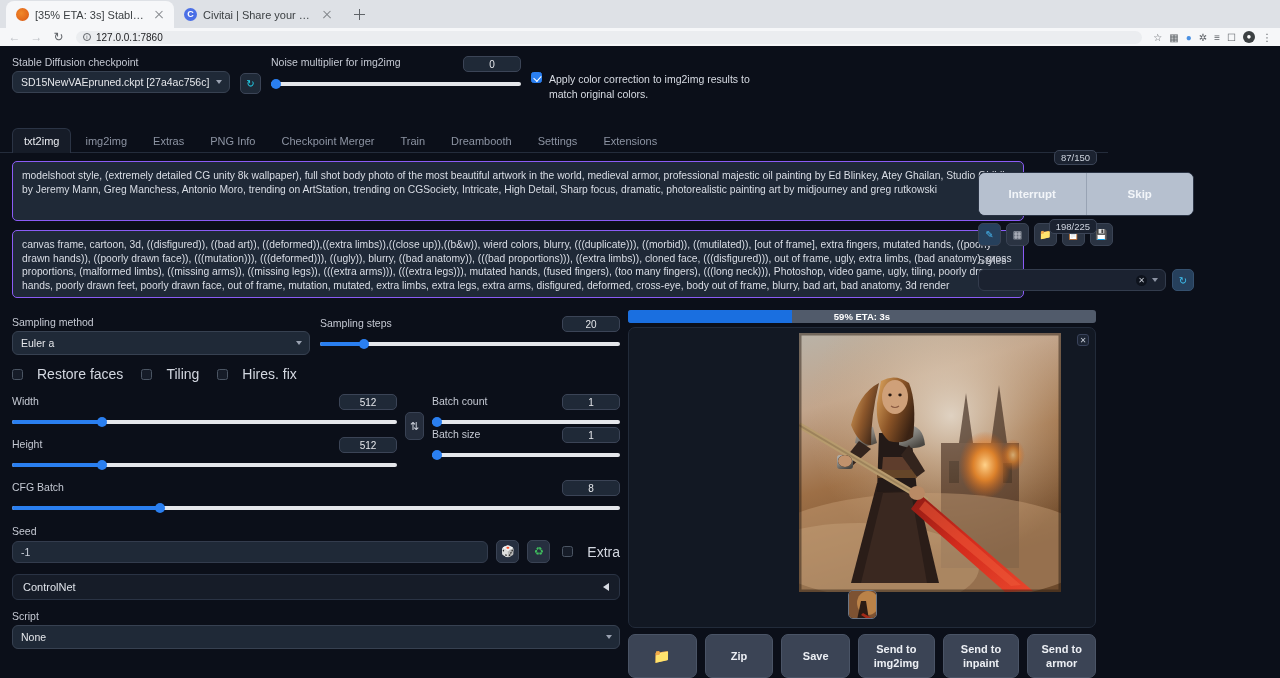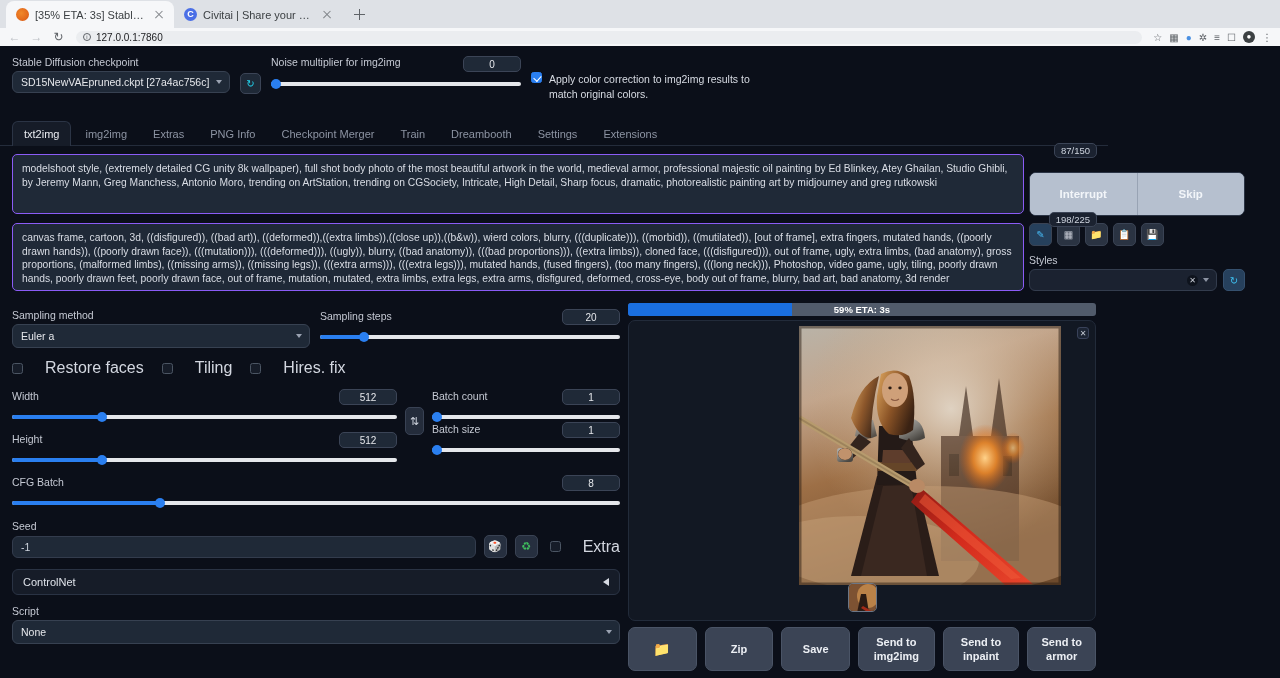--- a/index.html
+++ b/index.html
@@ -81,21 +81,21 @@
   .slider .fill  { position:absolute;left:0;top:4.5px;height:4px;background:#2a7ff0;border-radius:2px; }
   .slider .knob  { position:absolute;top:1.5px;width:10px;height:10px;border-radius:50%;background:#2a7ff0; }
 
   .cc-wrap { display:flex; gap:7px; margin-top:16px; max-width:230px; }
   .cbox { width:11px;height:11px;border-radius:2.5px;border:1px solid #4b5563;background:#161c28;flex:0 0 11px; }
   .cbox.on { background:#2a7ff0;border-color:#2a7ff0;position:relative; }
   .cbox.on::after { content:"";position:absolute;left:3px;top:1px;width:3.5px;height:6px;border:solid #fff;border-width:0 1.6px 1.6px 0;transform:rotate(42deg); }
   .cc-text { font-size:10.5px; color:#d7dbe3; line-height:15px; }
 
   
-  .tabs { display:flex; gap:2px; padding:0 12px; margin-top:18px; border-bottom:1px solid #242c3b; }
+  .tabs { display:flex; gap:2px; padding:0 12px; margin-top:25px; border-bottom:1px solid #242c3b; }
   .atab {
     font-size:11px; padding:6px 11px 6px 11px; color:#8d94a3; border-radius:6px 6px 0 0;
     border:1px solid transparent; border-bottom:none; position:relative; top:1px;
   }
   .atab.active { color:#e9ebf0; background:#161c28; border-color:#2b3445; }
 
   
   .main { display:flex; padding:6px 12px 0 12px; gap:8px; }
   .left { width:610px; }
   .right { width:634px; }
@@ -113,21 +113,21 @@
     font-size:9.5px; color:#cdd3dd; padding:1px 6px;
   }
 
   
   .row2 { display:flex; gap:10px; margin-top:12px; }
   .samp-left { width:298px; }
   .samp-right { width:300px; }
   .select.big { height:24px; }
 
   .checks { display:flex; gap:18px; margin-top:11px; align-items:center; }
-  .chk { display:flex; gap:22px; align-items:center; font-size:16px; color:#d3d7e0; }
+  .chk { display:flex; gap:14px; align-items:center; font-size:14px; color:#d3d7e0; }
 
   .dim-block { margin-top:12px; display:flex; gap:8px; align-items:flex-start; }
   .dim-col { flex:1; }
   .dim-line { display:flex; justify-content:space-between; align-items:center; }
   .swap-btn { width:19px;height:28px;border-radius:5px;background:#242c3b;border:1px solid #394254;
      display:flex;align-items:center;justify-content:center;color:#cfd4de;font-size:11px;margin-top:18px; }
   .batch-col { width:188px; }
 
   .cfg { margin-top:10px; }
 
@@ -289,21 +289,21 @@
       </div>
     </div>
     <div class="prompt-row" style="margin-top:9px;">
       <div class="tokctr">198/225</div>
       <div class="prompt-box" style="height:68px; overflow:hidden;">
         <span>canvas frame, cartoon, 3d, ((disfigured)), ((bad art)), ((deformed)),((extra limbs)),((close up)),((b&amp;w)), wierd colors, blurry, (((duplicate))), ((morbid)), ((mutilated)), [out of frame], extra fingers, mutated hands, ((poorly drawn hands)), ((poorly drawn face)), (((mutation))), (((deformed))), ((ugly)), blurry, ((bad anatomy)), (((bad proportions))), ((extra limbs)), cloned face, (((disfigured))), out of frame, ugly, extra limbs, (bad anatomy), gross proportions, (malformed limbs), ((missing arms)), ((missing legs)), (((extra arms))), (((extra legs))), mutated hands, (fused fingers), (too many fingers), (((long neck))), Photoshop, video game, ugly, tiling, poorly drawn hands, poorly drawn feet, poorly drawn face, out of frame, mutation, mutated, extra limbs, extra legs, extra arms, disfigured, deformed, cross-eye, body out of frame, blurry, bad art, bad anatomy, 3d render</span>
       </div>
     </div>
   </div>
 
-  <div style="position:absolute; left:1029px; top:126px; width:216px;">
+  <div style="position:absolute; left:978px; top:126px; width:216px;">
     <div class="big-btn-pair">
       <div class="big-btn">Interrupt</div>
       <div class="big-btn skip">Skip</div>
     </div>
     <div class="tool-row">
       <div class="tool-btn a">✎</div>
       <div class="tool-btn">▦</div>
       <div class="tool-btn" style="color:#e6399b">📁</div>
       <div class="tool-btn" style="color:#e3c89a">📋</div>
       <div class="tool-btn" style="color:#e8a6b8">💾</div>

